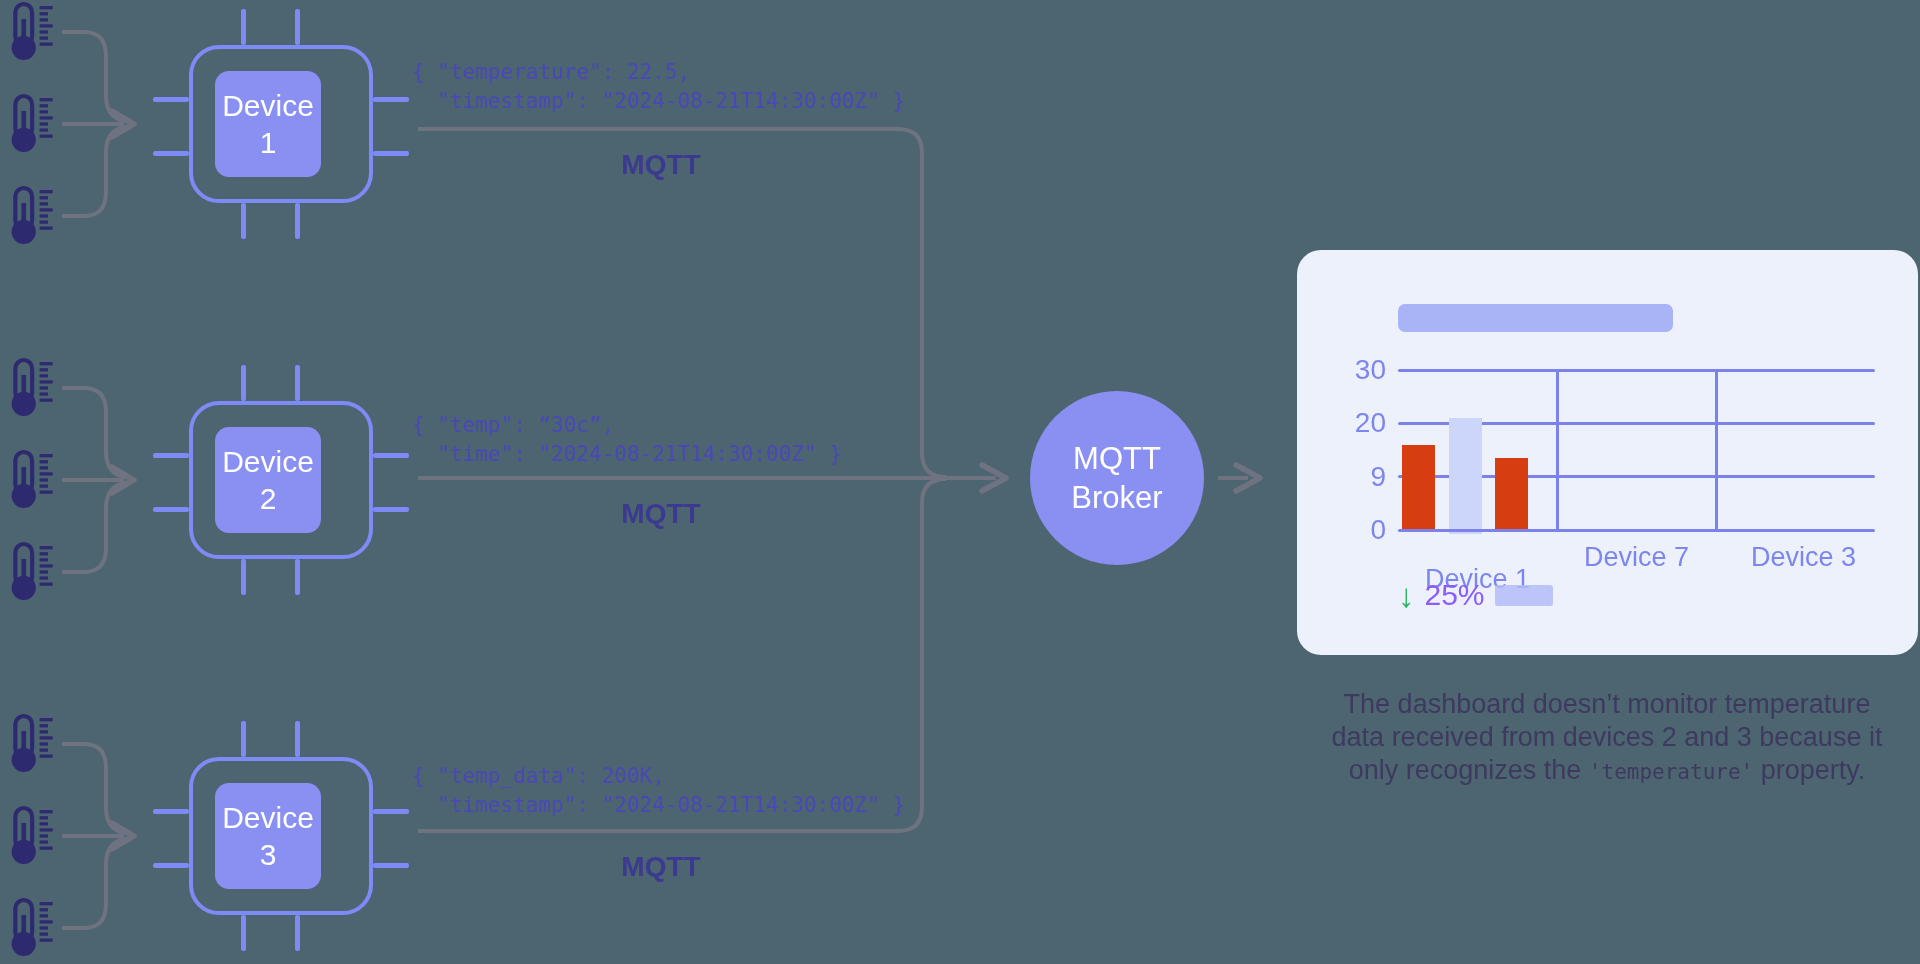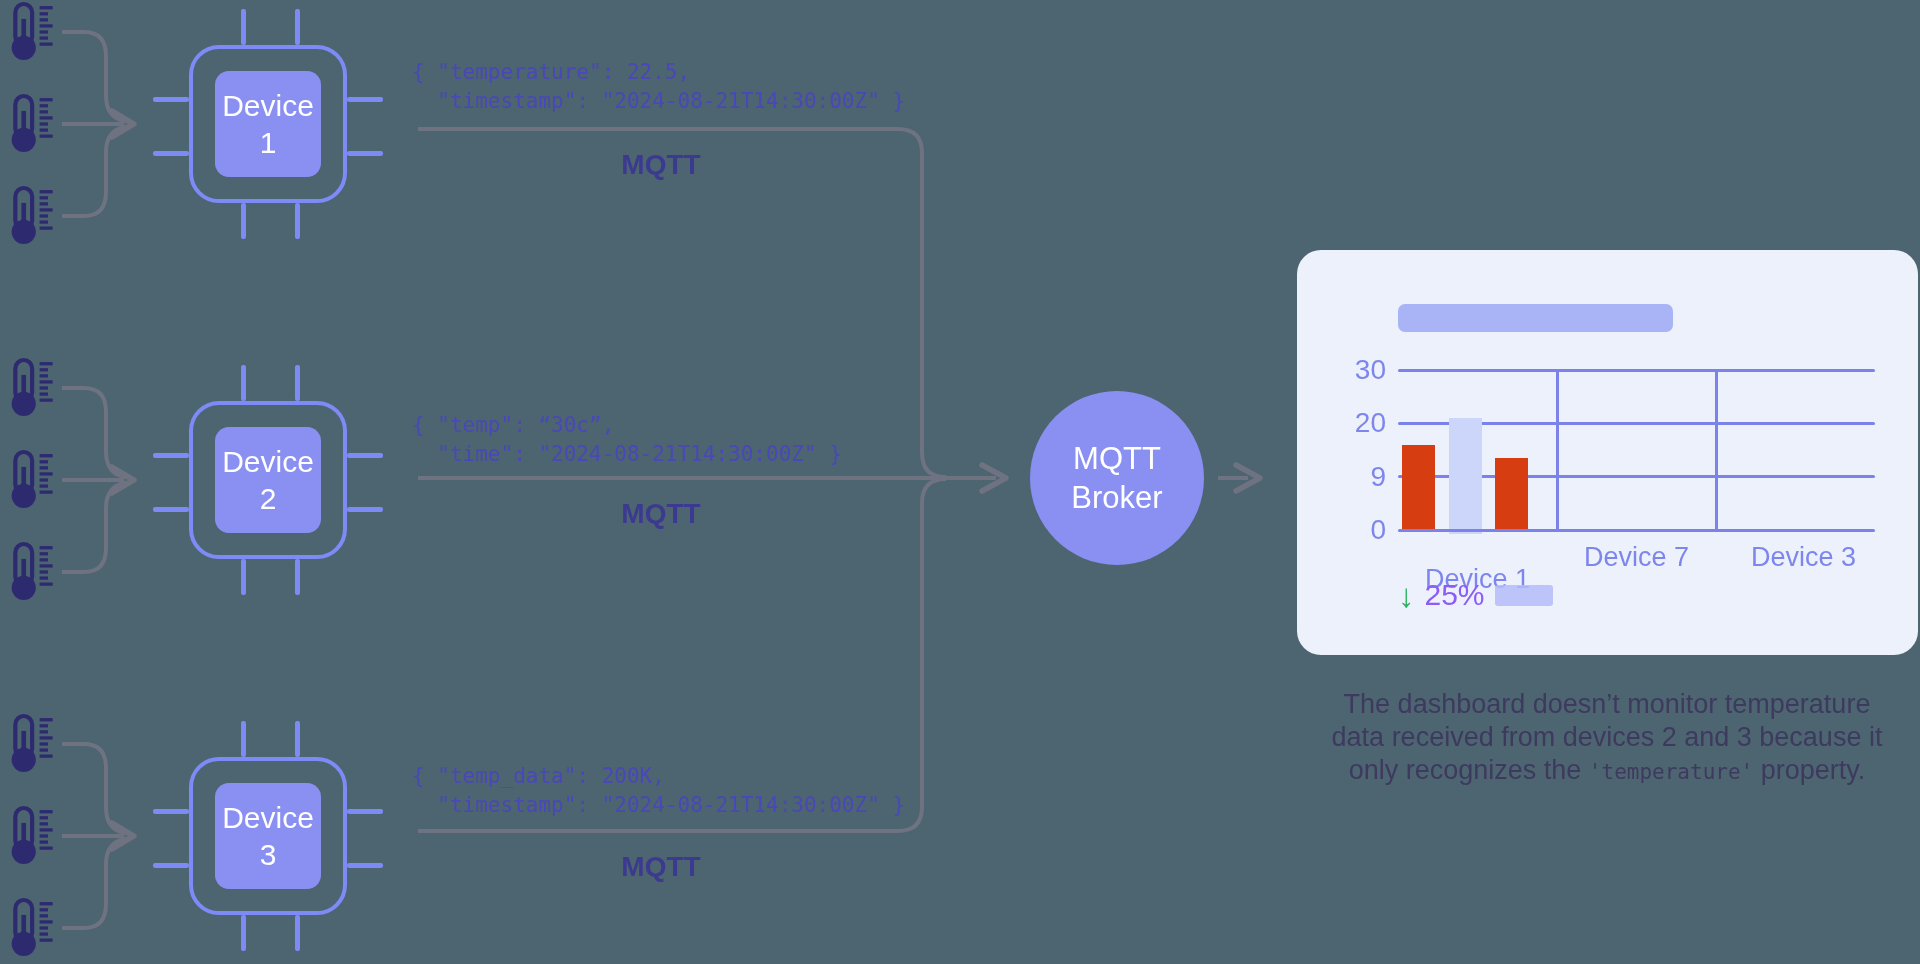--- a/index.html
+++ b/index.html
@@ -6,21 +6,21 @@
   .canvas{position:relative;width:1920px;height:964px;background:#4c6570;overflow:hidden;
           font-family:"Liberation Sans",sans-serif;}
   svg.wires{position:absolute;left:0;top:0;z-index:1;}
   svg.wires path{stroke:#6f7280;stroke-width:4;fill:none;}
   svg.wires path.head{stroke-width:5.5;stroke-linecap:round;stroke-linejoin:round;}
 
   
   .thermo-wrap{position:absolute;left:6px;width:56px;height:64px;z-index:2;}
 
   
-  .chip{position:absolute;left:189px;width:158px;height:158px;border:4px solid #7e8af5;
+  .chip{position:absolute;left:189px;width:184px;height:158px;border:4px solid #7e8af5;
         border-radius:30px;box-sizing:border-box;z-index:2;}
   .chip-core{position:absolute;left:22px;top:22px;width:106px;height:106px;border-radius:14px;
         background:#8a8ff2;display:flex;flex-direction:column;align-items:center;justify-content:center;
         color:#fff;font-size:30px;line-height:37px;}
   .pin{position:absolute;background:#7e8af5;border-radius:2px;}
   .pin.v{width:5px;height:36px;}
   .pin.h{width:36px;height:5px;}
   .pin.pt{top:-40px;} .pin.pb{bottom:-40px;} .pin.pl{left:-40px;} .pin.pr{right:-40px;}
 
   

